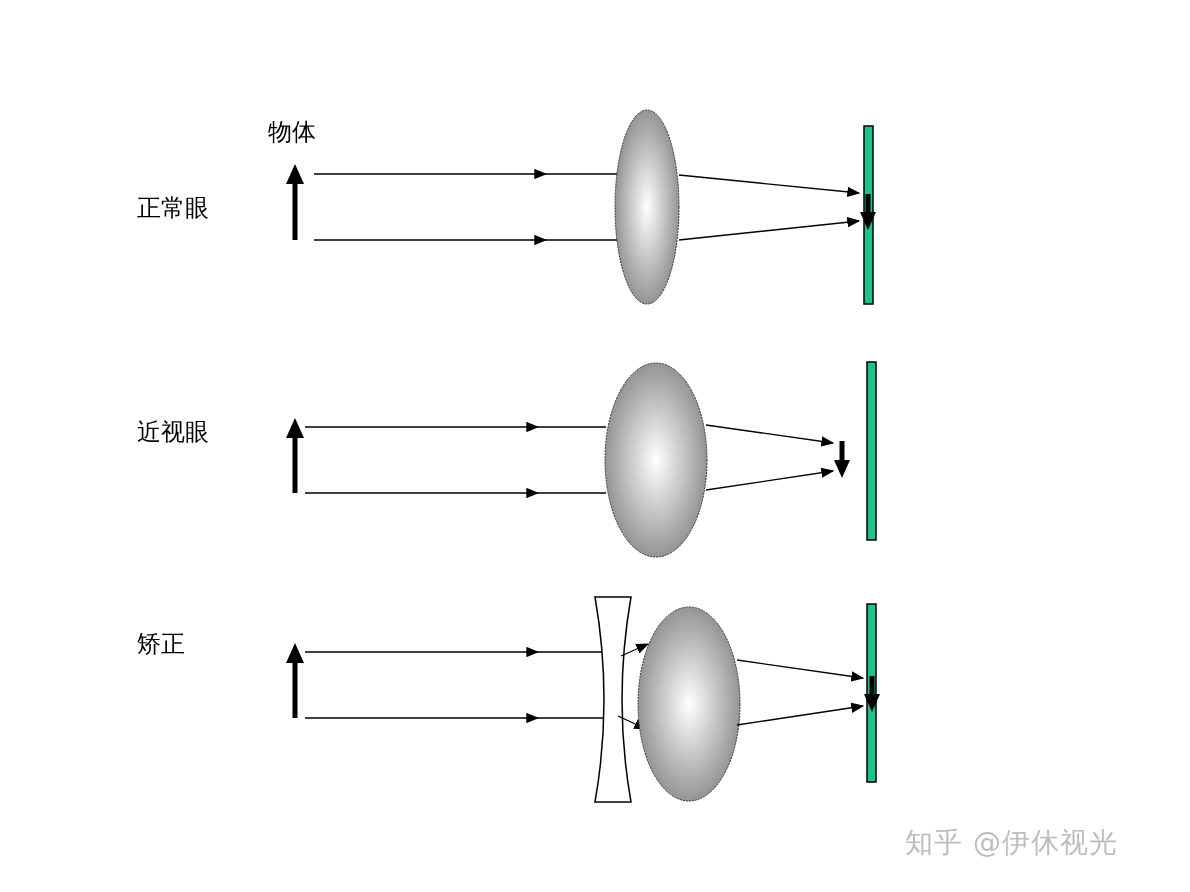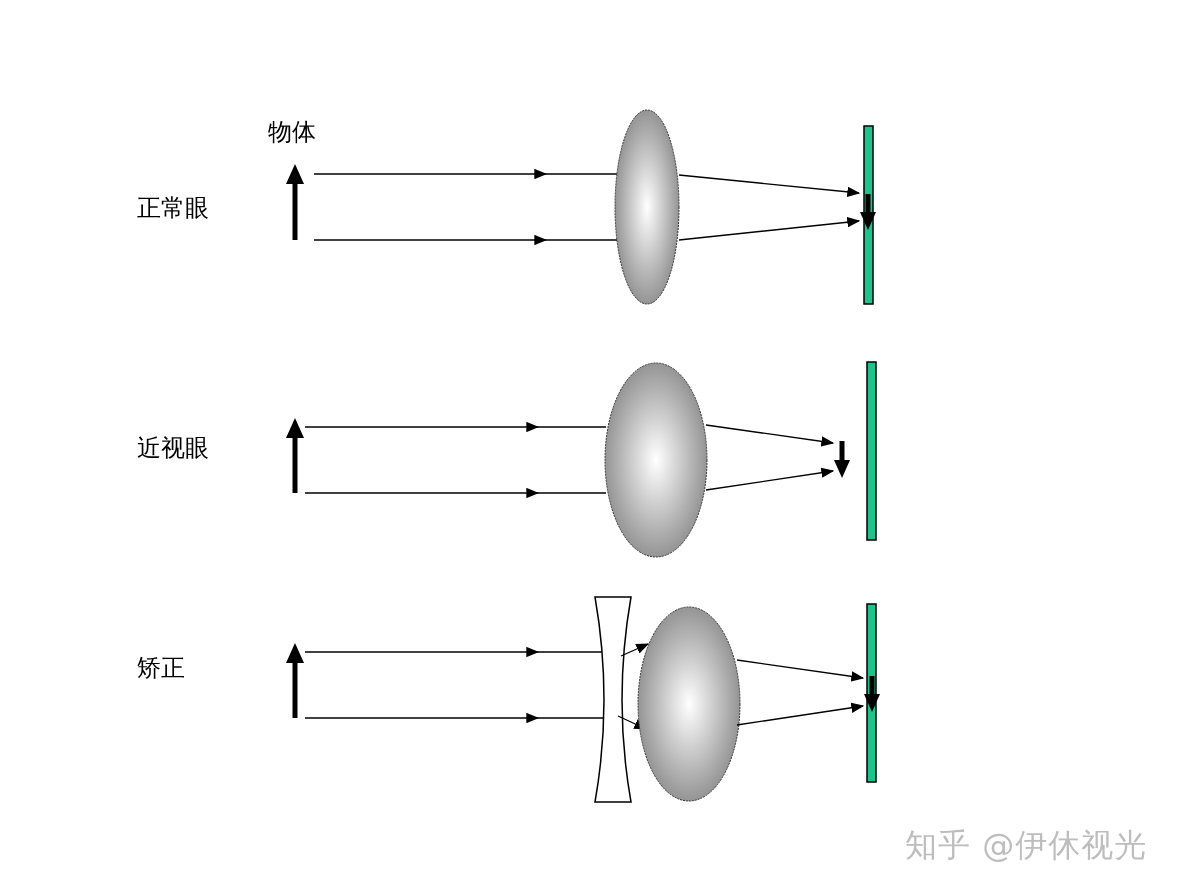--- a/index.html
+++ b/index.html
@@ -1,27 +1,27 @@
 <!DOCTYPE html>
 <html><head>
 <meta charset="utf-8">
 <style>
   html,body{margin:0;padding:0;background:#fff;}
   body{width:1190px;height:892px;position:relative;overflow:hidden;font-family:"DejaVu Sans",sans-serif;}
   .label{position:absolute;font-size:24px;color:#000;font-family:Liberation Mono, monospace;}
   svg{position:absolute;left:0;top:0;}
-  .wm{position:absolute;left:905px;top:824px;font-size:32px;color:#bdbdbd;font-family:"DejaVu Sans",sans-serif;letter-spacing:1px;}
+  .wm{position:absolute;left:905px;top:824px;font-size:28px;color:#bdbdbd;font-family:"DejaVu Sans",sans-serif;letter-spacing:1px;}
 </style>
 </head>
 <body>
 
 <div class="label" style="left:268px;top:116px;">物体</div>
 <div class="label" style="left:137px;top:192px;text-align:center;">正常眼</div>
-<div class="label" style="left:137px;top:432px;">近视眼</div>
-<div class="label" style="left:137px;top:652px;">矫正</div>
+<div class="label" style="left:137px;top:416px;">近视眼</div>
+<div class="label" style="left:137px;top:628px;">矫正</div>
 
 <svg width="1190" height="892">
   <defs>
     <radialGradient id="lensGrad" cx="50%" cy="50%" r="55%">
       <stop offset="0%" stop-color="#ffffff"></stop>
       <stop offset="100%" stop-color="#8a8a8a"></stop>
     </radialGradient>
     <marker id="arr" markerWidth="10" markerHeight="8" refX="9" refY="4" orient="auto">
       <path d="M0,0 L10,4 L0,8 z" fill="#000"></path>
     </marker>

